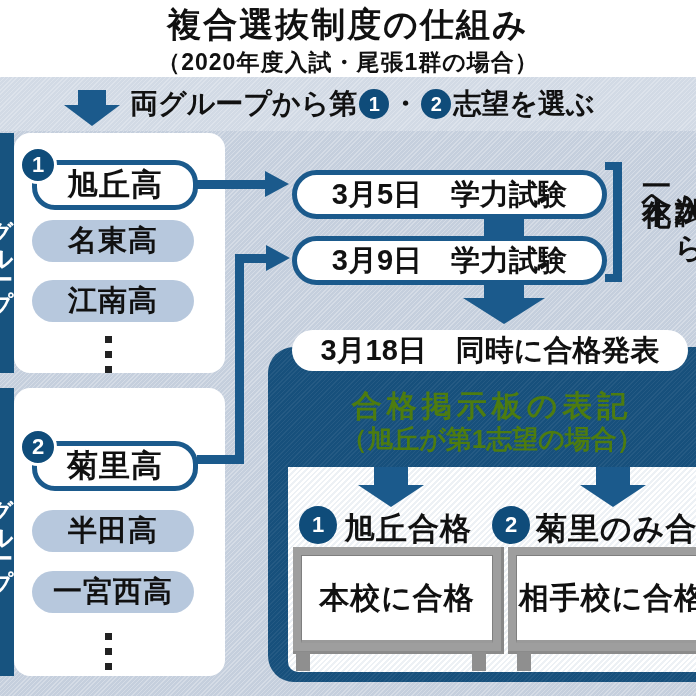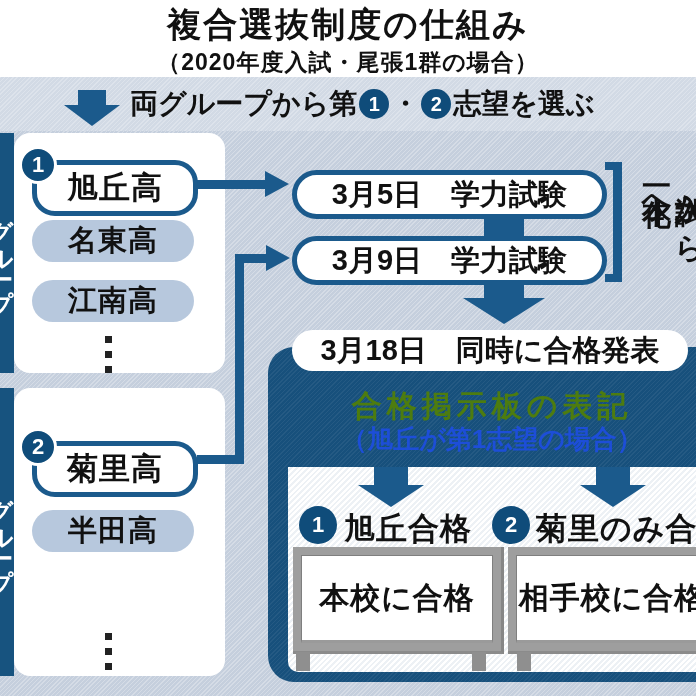--- a/index.html
+++ b/index.html
@@ -31,21 +31,21 @@
   
   .vbar{position:absolute;left:0;width:14px;background:#17537f;overflow:hidden;z-index:1;}
   .vbar .vlabel{position:absolute;left:-15px;top:50%;transform:translateY(-50%);
     writing-mode:vertical-rl;color:#fff;font-size:24px;font-weight:bold;letter-spacing:5px;white-space:nowrap;}
   .white-panel{position:absolute;left:14px;width:211px;background:#fff;border-radius:16px;z-index:1;}
 
   .badge{position:absolute;width:32px;height:32px;border-radius:50%;background:#0f4c7a;border:3px solid #fff;
     color:#fff;font-size:22px;font-weight:bold;display:flex;align-items:center;justify-content:center;z-index:4;}
   .badge.flat{border:none;width:38px;height:38px;}
 
-  .pill-first{position:absolute;left:32px;width:166px;height:56px;box-sizing:border-box;background:#fff;
+  .pill-first{position:absolute;left:32px;width:166px;height:50px;box-sizing:border-box;background:#fff;
     border:5px solid #1b5a8c;border-radius:23px;display:flex;align-items:center;justify-content:center;
     font-size:31px;font-weight:bold;z-index:3;letter-spacing:1px;}
   .pill-other{position:absolute;left:32px;width:162px;height:42px;background:#b7c8dd;border-radius:21px;
     display:flex;align-items:center;justify-content:center;font-size:29px;font-weight:bold;z-index:3;letter-spacing:1px;}
   .dots{position:absolute;left:105px;z-index:3;}
   .dots i{display:block;width:7px;height:7px;background:#222;margin:0 auto 8px auto;}
 
   
   .line{position:absolute;background:#1b5a8c;z-index:2;}
   .tri-right{position:absolute;width:0;height:0;border-top:13px solid transparent;border-bottom:13px solid transparent;
@@ -62,21 +62,21 @@
     letter-spacing:3px;z-index:2;}
 
   
   .result-panel{position:absolute;left:268px;top:347px;width:442px;height:335px;z-index:1;
     background-color:#17507c;border-radius:26px 0 0 26px;
     background-image:repeating-linear-gradient(135deg,rgba(255,255,255,.06) 0 1px,transparent 1px 3px);}
   .announce-pill{position:absolute;left:292px;top:330px;width:396px;height:41px;background:#fff;border-radius:21px;
     display:flex;align-items:center;justify-content:center;font-size:29px;font-weight:bold;z-index:3;}
   .res-head1{position:absolute;left:288px;top:386px;width:408px;text-align:center;color:#4d7c0f;
     font-size:30px;font-weight:bold;letter-spacing:5px;z-index:2;}
-  .res-head2{position:absolute;left:288px;top:422px;width:408px;text-align:center;color:#1d4ed8;
+  .res-head2{position:absolute;left:288px;top:422px;width:408px;text-align:center;color:#4d7c0f;
     font-size:26px;font-weight:bold;z-index:2;}
   .inner-white{position:absolute;left:288px;top:467px;width:422px;height:205px;z-index:2;border-radius:0 0 0 10px;
     background-image:repeating-linear-gradient(135deg,#ffffff 0 2px,#edf1f5 2px 4px);}
   .case-arrow .stem{position:absolute;width:34px;height:18px;background:#1b5a8c;z-index:3;}
   .case-arrow .head{position:absolute;width:0;height:0;border-left:33px solid transparent;
     border-right:33px solid transparent;border-top:22px solid #1b5a8c;z-index:3;}
   .case-label{position:absolute;font-size:31px;font-weight:bold;white-space:nowrap;z-index:3;letter-spacing:1px;}
 
   
   .board{position:absolute;width:211px;height:107px;box-sizing:border-box;background:#9e9e9e;padding:8px;
@@ -124,20 +124,21 @@
       <i></i>
     </div>
 
   <div class="vbar" style="top:388px;height:288px;">
     <span class="vlabel">グループ</span>
   </div>
   <div class="white-panel" style="top:388px;height:288px;"></div>
   <div class="badge" style="left:19px;top:428px;">2</div>
   <div class="pill-first" style="top:441px;">菊里高</div>
   <div class="pill-other" style="top:510px;">半田高</div>
+  <div class="pill-other" style="top:571px;">一宮西高</div>
   <div class="dots" style="top:633px;">
       <i></i>
       <i></i>
       <i></i>
     </div>
 
   <div class="line" style="left:197px;top:180px;width:70px;height:9px;"></div>
   <div class="tri-right" style="left:265px;top:171px;"></div>
 
   <div class="line" style="left:197px;top:455px;width:47px;height:9px;"></div>

